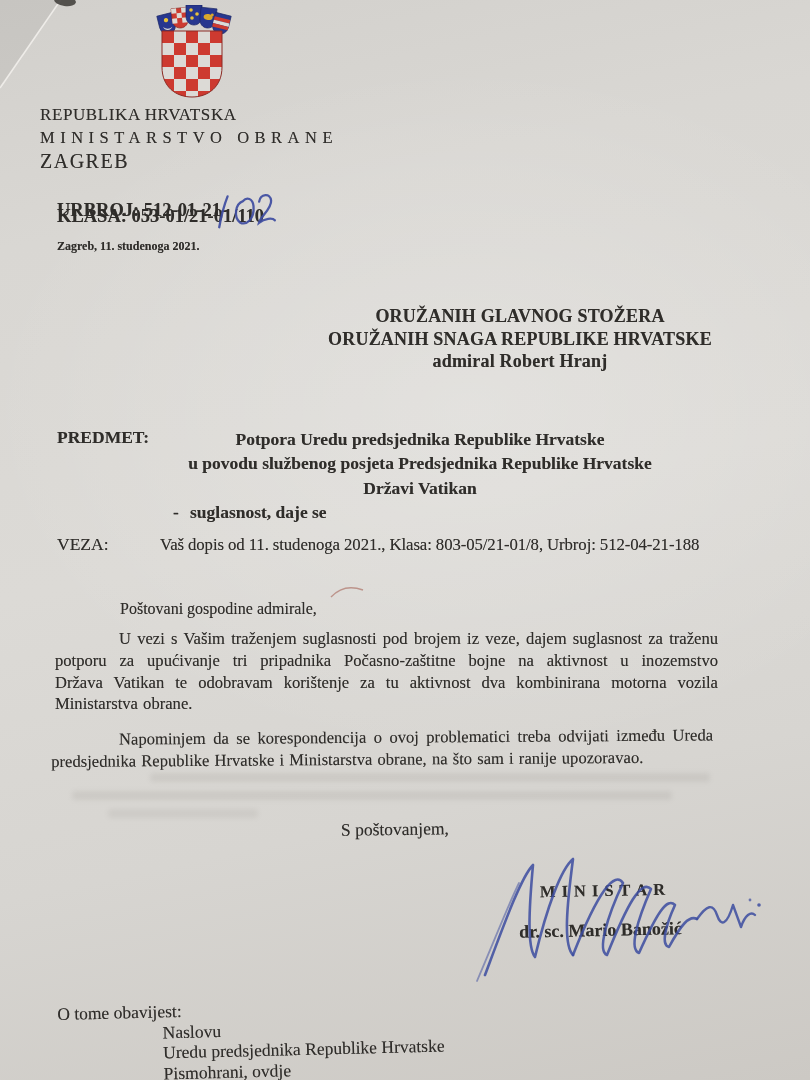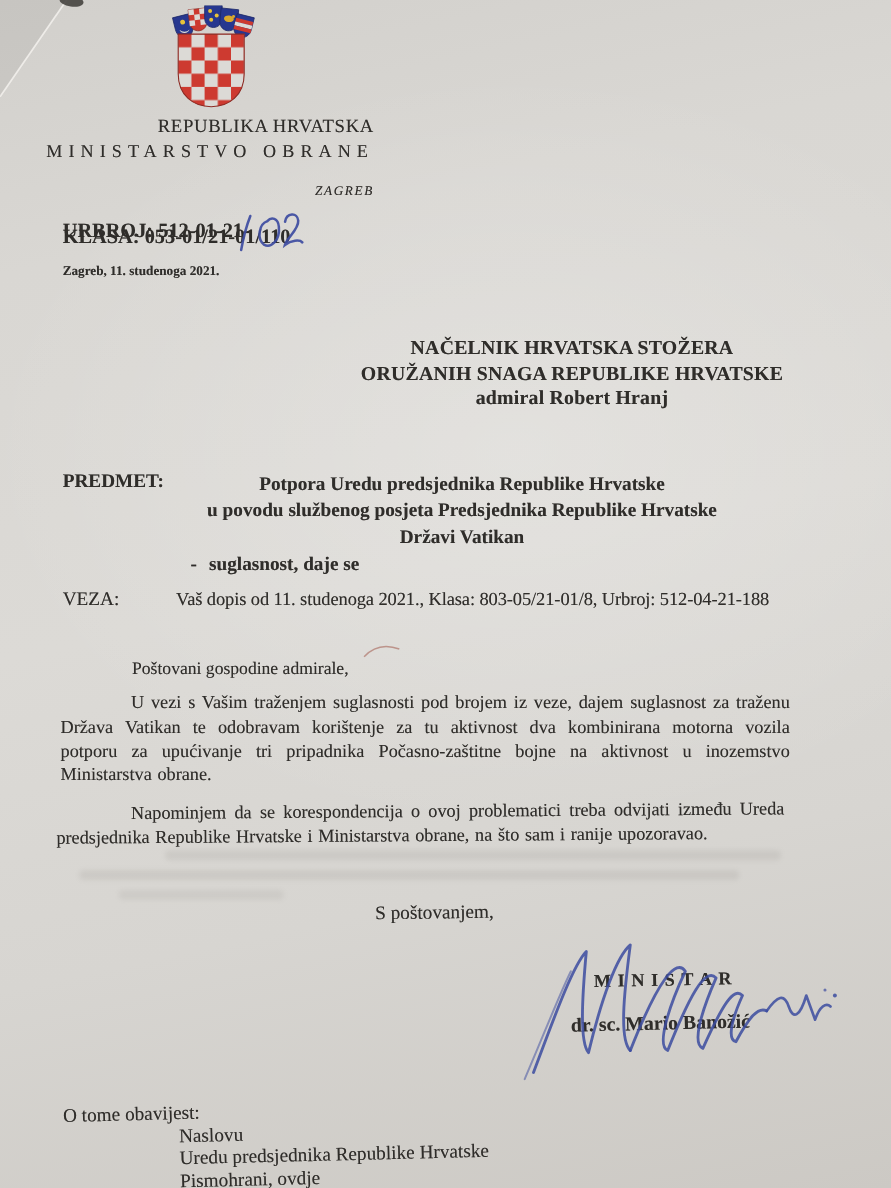--- a/index.html
+++ b/index.html
@@ -10,24 +10,24 @@
       radial-gradient(ellipse 700px 500px at 58% 38%, rgba(255,255,255,0.22), rgba(255,255,255,0) 70%),
       linear-gradient(168deg, #d2d0cc 0%, #d9d7d3 20%, #dcdad6 48%, #d7d5d1 72%, #ccc9c4 100%);
   }
   .abs{position:absolute;}
   .b{font-weight:bold;}
   .soft{text-shadow:0 0 0.6px rgba(47,45,42,0.45);}
   .layer-art{z-index:1; pointer-events:none;}
   .layer-text{z-index:2;}
   .layer-ink{z-index:3; pointer-events:none;}
 
-  .hdr{left:40px; width:300px; text-align:right;}
+  .hdr{left:40px; width:300px; text-align:left;}
   .hdr-country{top:105px; font-size:17px; letter-spacing:0.6px;}
   .hdr-ministry{top:128px; font-size:16.5px; letter-spacing:5.5px;}
-  .hdr-city{top:166px; font-size:12px; letter-spacing:1.5px;font-style:italic;}
+  .hdr-city{top:150px; font-size:20px; letter-spacing:1.5px;}
 
   .ref-klasa{top:178px; left:57px; font-size:18.5px;margin-top:28px;}
   .ref-urbroj{top:200px; left:57px; font-size:18.5px;}
   .dateline{top:239px; left:57px; font-size:12px;}
 
   .addressee{top:305px; left:310px; width:420px; text-align:center; font-size:18px; line-height:22.5px; letter-spacing:0.2px;}
 
   .subject-label{top:427px; left:57px; font-size:17.5px;}
   .subject-lines{top:427px; left:160px; width:520px; font-size:17.5px; line-height:24.3px;text-align:center;}
   .subject-dash-row{display:flex;}
@@ -136,21 +136,21 @@
     <g stroke="#3e4da1" stroke-width="2.3" fill="none" stroke-linecap="round" opacity="0.92">
       <path d="M10 34 C 13 23, 17 12, 21 4"></path>
       <path d="M36 10 C 28 12, 25 25, 31 31 C 37 35, 46 29, 46 16 C 46 8, 40 6, 36 10"></path>
       <path d="M52 12 C 54 4, 64 4, 64 12 C 64 20, 52 27, 50 33 C 56 29, 64 29, 66 32"></path>
     </g>
   </svg>
 
   <div class="abs layer-text dateline b soft">Zagreb, 11. studenoga 2021.</div>
 
   <div class="abs layer-text addressee b soft">
-    <div>NAČELNIK HRVATSKA STOŽERA</div>
+    <div>ORUŽANIH GLAVNOG STOŽERA</div>
     <div>ORUŽANIH SNAGA REPUBLIKE HRVATSKE</div>
     <div>admiral Robert Hranj</div>
   </div>
 
   <div class="abs layer-text subject-label b soft">PREDMET:</div>
   <div class="abs layer-text subject-lines b soft">
     <div>Potpora Uredu predsjednika Republike Hrvatske</div>
     <div>u povodu službenog posjeta Predsjednika Republike Hrvatske</div>
     <div>Državi Vatikan</div>
     <div class="subject-dash-row">
@@ -159,22 +159,22 @@
     </div>
   </div>
 
   <div class="abs layer-text veza-label soft">VEZA:</div>
   <div class="abs layer-text veza-text soft">Vaš dopis od 11. studenoga 2021., Klasa: 803-05/21-01/8, Urbroj: 512-04-21-188</div>
 
   <div class="abs layer-text salutation soft">Poštovani gospodine admirale,</div>
 
   <div class="abs layer-text para para1 soft">
     <div class="jline ind1">U vezi s Vašim traženjem suglasnosti pod brojem iz veze, dajem suglasnost za traženu</div>
+    <div class="jline">potporu za upućivanje tri pripadnika Počasno-zaštitne bojne na aktivnost u inozemstvo</div>
     <div class="jline">Država Vatikan te odobravam korištenje za tu aktivnost dva kombinirana motorna vozila</div>
-    <div class="jline">potporu za upućivanje tri pripadnika Počasno-zaštitne bojne na aktivnost u inozemstvo</div>
     <div class="lline">Ministarstva obrane.</div>
   </div>
 
   <div class="abs layer-text para para2 soft">
     <div class="jline ind2">Napominjem da se korespondencija o ovoj problematici treba odvijati između Ureda</div>
     <div class="lline">predsjednika Republike Hrvatske i Ministarstva obrane, na što sam i ranije upozoravao.</div>
   </div>
 
   <div class="abs layer-text closing soft">S poštovanjem,</div>
 

